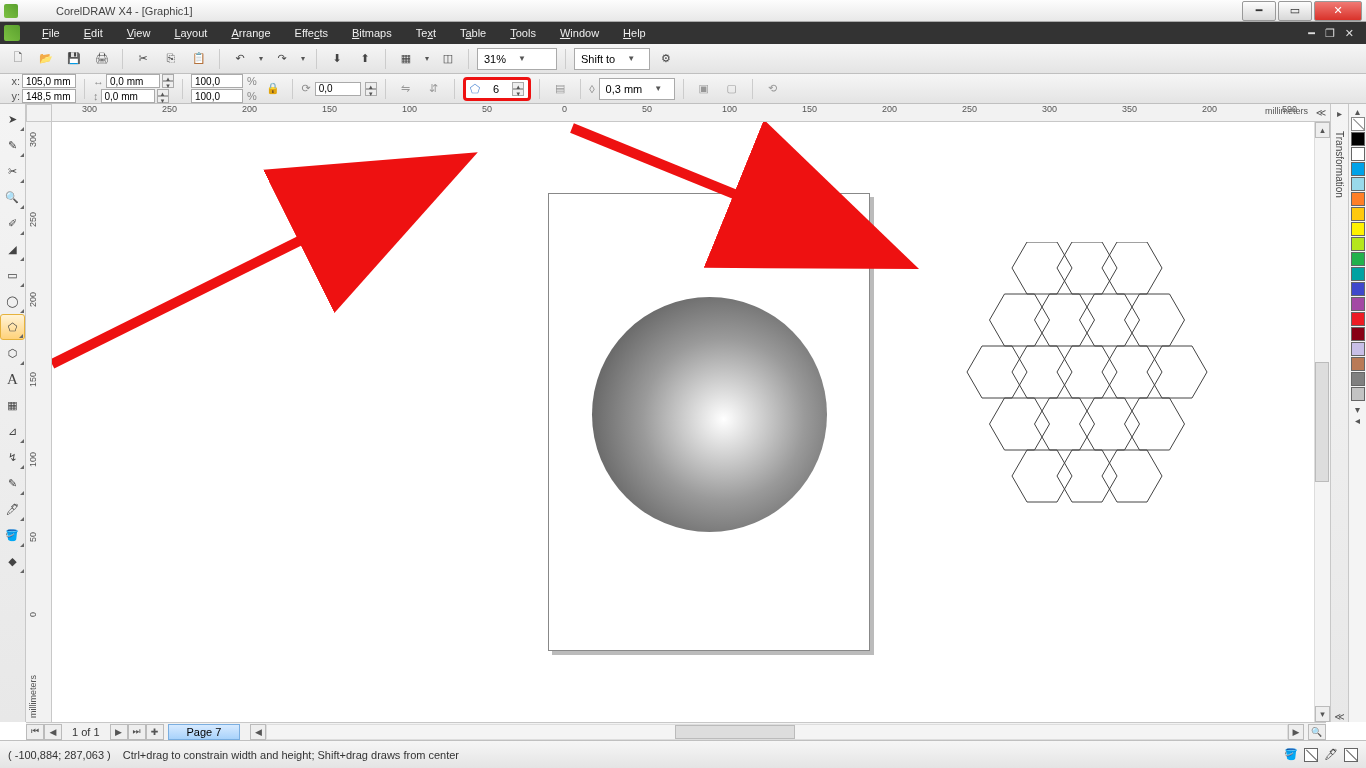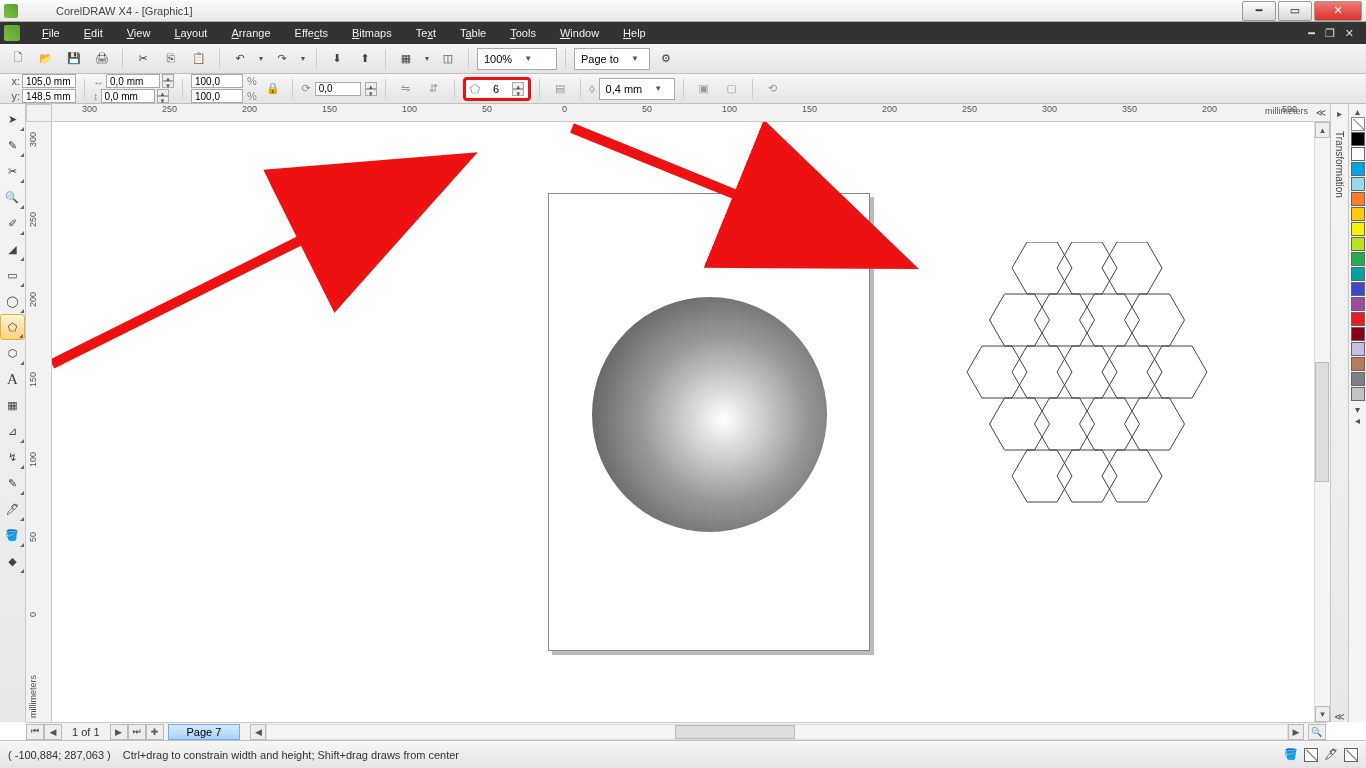--- a/index.html
+++ b/index.html
@@ -161,26 +161,26 @@
   <div class="dropbtn">▾</div>
   <div class="tb-sep"></div>
   <div class="tb-btn">⬇</div>
   <div class="tb-btn">⬆</div>
   <div class="tb-sep"></div>
   <div class="tb-btn">▦</div>
   <div class="dropbtn">▾</div>
   <div class="tb-btn">◫</div>
   <div class="tb-sep"></div>
   <div class="tb-combo" style="width:80px;">
-    <span>100%</span>
+    <span>31%</span>
     <span class="caret">▼</span>
   </div>
   <div class="tb-sep"></div>
   <div class="tb-combo" style="width:76px;">
-    <span>Page to</span>
+    <span>Shift to</span>
     <span class="caret">▼</span>
   </div>
   <div class="tb-btn">⚙</div>
 </div>
 
 <div class="propbar">
   <div class="coordbox">
     <div class="coordrow">
         <span class="coordlabel">x:</span>
         <input class="propinput" value="105,0 mm" style="">
@@ -238,21 +238,21 @@
     <div class="spinner">
         <div>▴</div>
         <div>▾</div>
       </div>
   </div>
   <div class="tb-sep"></div>
   <div class="tb-btn" style="opacity:.5;">▤</div>
   <div class="tb-sep"></div>
   <span style="color:#888;">◊</span>
   <div class="tb-combo" style="width:76px;">
-    <span>0,4 mm</span>
+    <span>0,3 mm</span>
     <span class="caret">▼</span>
   </div>
   <div class="tb-sep"></div>
   <div class="tb-btn" style="opacity:.5;">▣</div>
   <div class="tb-btn" style="opacity:.5;">▢</div>
   <div class="tb-sep"></div>
   <div class="tb-btn" style="opacity:.5;">⟲</div>
 </div>
 
 <div class="workspace">

